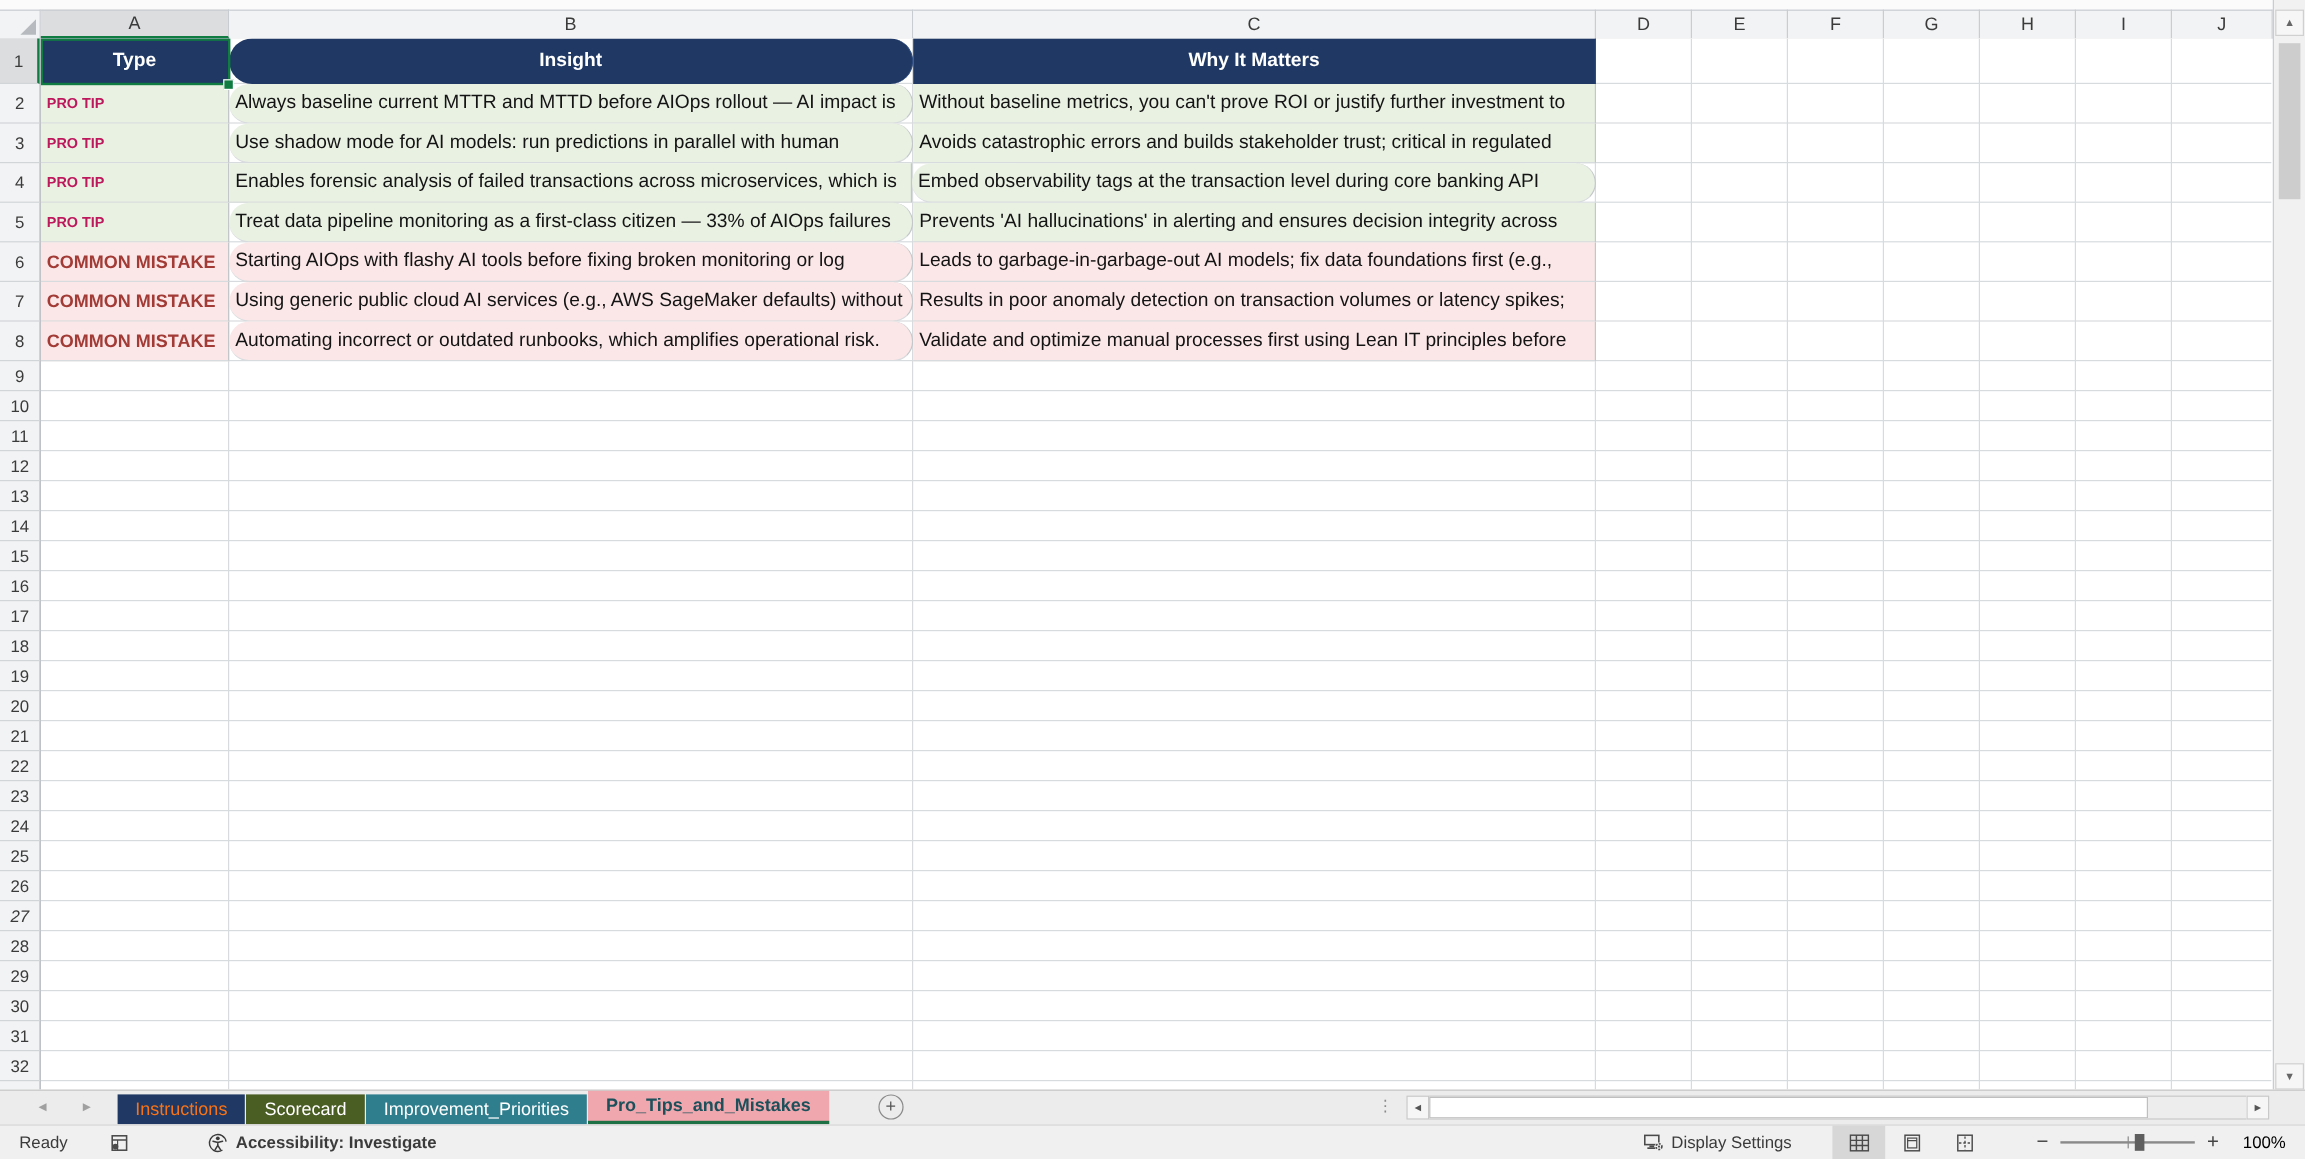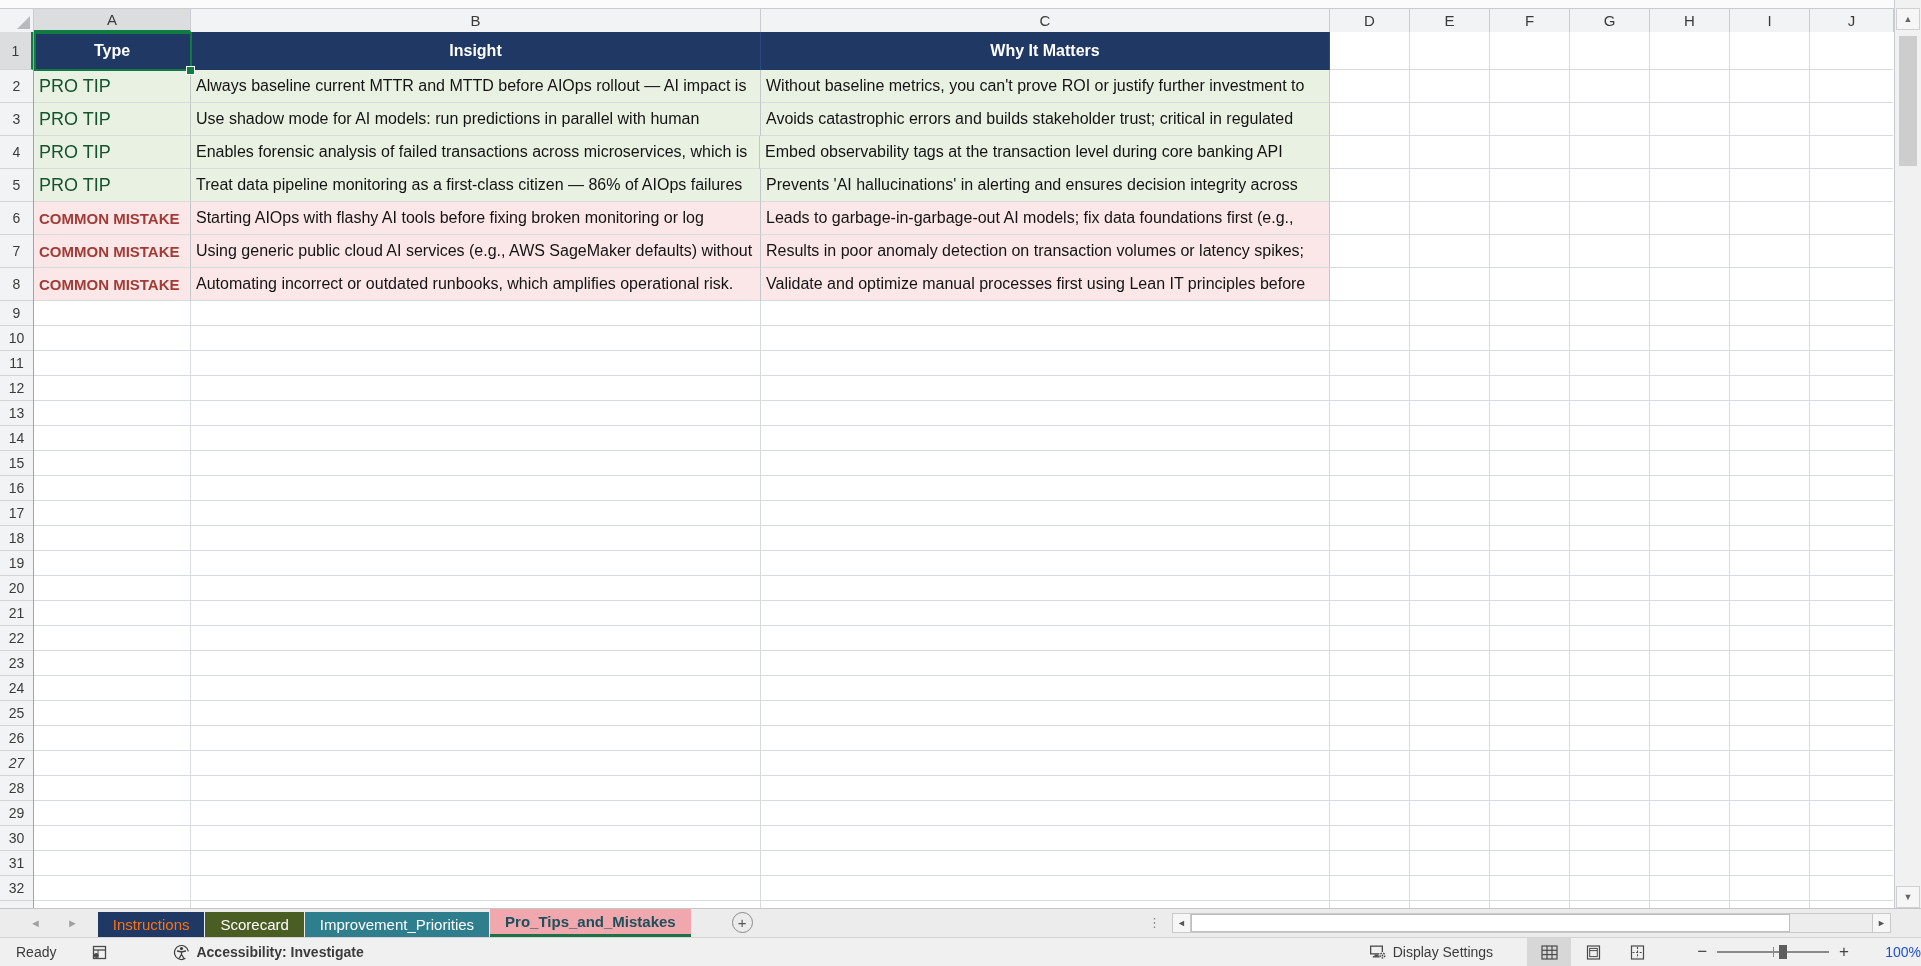--- a/index.html
+++ b/index.html
@@ -28,29 +28,29 @@
 
   
   .grid{position:absolute;left:34px;top:32px;width:1859px;height:876px;background:#fff;overflow:hidden;}
   .gl-v{position:absolute;top:0;bottom:0;width:1px;background:#D8DBDE;}
   .gl-h{position:absolute;left:0;right:0;height:1px;background:#D8DBDE;}
 
   
   .sheet-table{position:absolute;left:0;top:0;width:1296px;z-index:2;}
   .trow{display:flex;}
   .tcell{box-sizing:border-box;display:flex;align-items:center;overflow:hidden;white-space:nowrap;}
-  .c0{width:157px;}.c1{width:570px;}.c2{width:569px;}
+  .c0{width:157px;}.c1{width:570px;border-radius:19px;}.c2{width:569px;}
   .thead .tcell{background:#1F3864;color:#FFFFFF;font-weight:bold;font-size:16px;
         justify-content:center;height:38px;border-right:1px solid #2C4A7E;}
   .trow.data{height:33px;}
   .trow.data .tcell{border-right:1px solid #C3C7CA;border-bottom:1px solid #D8DBDD;
         padding:0 5px;font-size:16px;color:#141414;}
   .trow.tip .tcell{background:#E9F1E3;}
   .trow.mistake .tcell{background:#FBE7E8;}
-  .trow.tip .c0{color:#14532d;font-weight:normal;font-size:18px;}
+  .trow.tip .c0{color:#be185d;font-weight:bold;font-size:12px;}
   .trow.mistake .c0{color:#A23B36;font-weight:bold;font-size:15px;}
 
   .sel-box{position:absolute;left:0;top:0;width:158px;height:39px;border:2px solid #107C41;
         box-sizing:border-box;z-index:3;pointer-events:none;}
   .sel-handle{position:absolute;left:152px;top:34px;width:7px;height:7px;background:#107C41;
         border:1px solid #fff;z-index:4;}
 
   
   .vscroll{position:absolute;right:0;top:0;width:27px;height:908px;background:#F1F1F1;
         border-left:1px solid #C9CDD1;box-sizing:border-box;}
@@ -84,21 +84,21 @@
   .sb-access{margin-left:42px;display:flex;align-items:center;gap:6px;font-weight:bold;padding-left:24px;}
   .sb-right{margin-left:auto;display:flex;align-items:center;}
   .sb-ds{display:flex;align-items:center;gap:6px;margin-right:34px;}
   .viewbtn{width:44px;height:28px;display:flex;align-items:center;justify-content:center;}
   .viewbtn.active{background:#D7D7D7;}
   .zoomgrp{display:flex;align-items:center;margin-left:28px;margin-right:10px;}
   .zminus,.zplus{font-size:17px;color:#444;padding:0 10px;}
   .ztrack{width:112px;height:2px;background:#8A8A8A;position:relative;}
   .ztick{position:absolute;left:50%;top:-4px;width:1px;height:10px;background:#8A8A8A;}
   .zthumb{position:absolute;left:55%;top:-6px;width:8px;height:14px;background:#5E5E5E;}
-  .zpct{width:52px;text-align:right;font-size:14px;color:#1d4ed8;}
+  .zpct{width:52px;font-size:14px;color:#000000;}
   svg{display:block;}
 </style>
 </head>
 <body>
 
 <div class="app">
 
   <div class="topband"></div>
   <div class="corner">
     <div class="corner-tri"></div>
@@ -188,21 +188,21 @@
           <div class="tcell c1">Use shadow mode for AI models: run predictions in parallel with human</div>
           <div class="tcell c2">Avoids catastrophic errors and builds stakeholder trust; critical in regulated</div>
         </div>
         <div class="trow data tip">
           <div class="tcell c0">PRO TIP</div>
           <div class="tcell c2">Enables forensic analysis of failed transactions across microservices, which is</div>
           <div class="tcell c1">Embed observability tags at the transaction level during core banking API</div>
         </div>
         <div class="trow data tip">
           <div class="tcell c0">PRO TIP</div>
-          <div class="tcell c1">Treat data pipeline monitoring as a first-class citizen — 86% of AIOps failures</div>
+          <div class="tcell c1">Treat data pipeline monitoring as a first-class citizen — 33% of AIOps failures</div>
           <div class="tcell c2">Prevents 'AI hallucinations' in alerting and ensures decision integrity across</div>
         </div>
         <div class="trow data mistake">
           <div class="tcell c0">COMMON MISTAKE</div>
           <div class="tcell c1">Starting AIOps with flashy AI tools before fixing broken monitoring or log</div>
           <div class="tcell c2">Leads to garbage-in-garbage-out AI models; fix data foundations first (e.g.,</div>
         </div>
         <div class="trow data mistake">
           <div class="tcell c0">COMMON MISTAKE</div>
           <div class="tcell c1">Using generic public cloud AI services (e.g., AWS SageMaker defaults) without</div>

